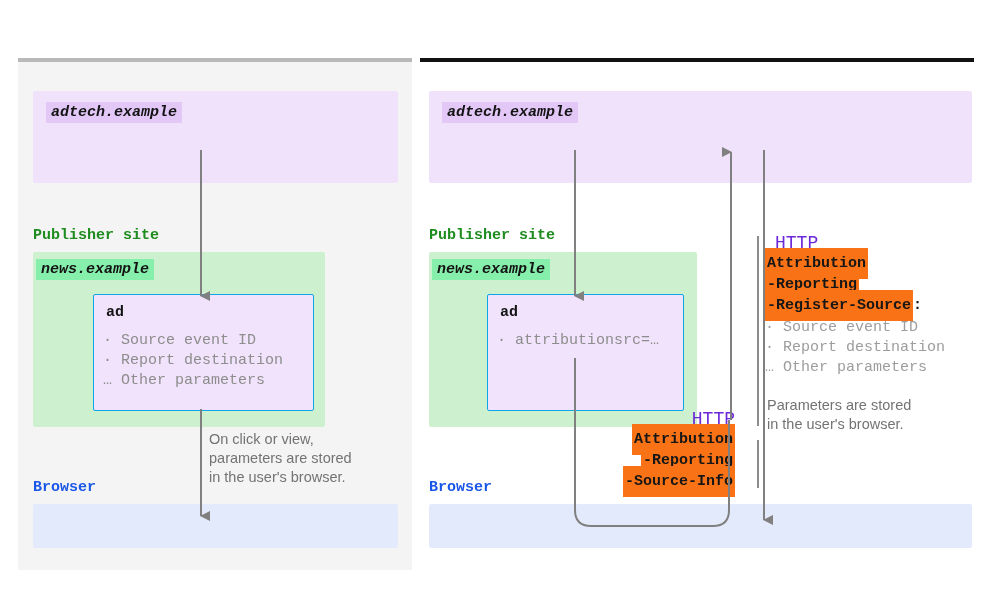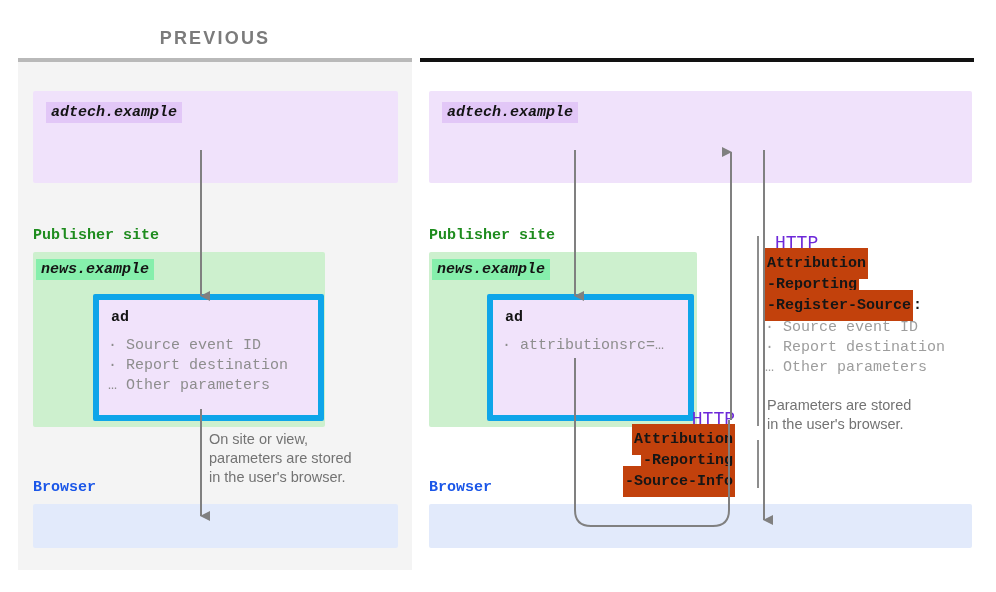--- a/index.html
+++ b/index.html
@@ -86,21 +86,21 @@
   .chip-purple { background: #e2c7f7; }
   .chip-green  { background: #86efac; }
 
   .label-publisher { color: #1e8c1e; }
   .label-browser   { color: #1a56e8; }
 
   
   .ad-card {
     position: absolute;
     background: #f1e3fb;
-    border: 6px solid #0ea5e9;
+    border: 1px solid #0ea5e9;
     border-radius: 2px;
   }
   .ad-card .ad-title {
     position: absolute;
     left: 12px; top: 9px;
     font-family: "Liberation Mono", monospace;
     font-weight: bold;
     font-size: 15px;
     color: #141414;
   }
@@ -127,21 +127,21 @@
   }
   .hdr-line {
     font-family: "Liberation Mono", monospace;
     font-size: 15px;
     font-weight: bold;
     line-height: 21px;
     color: #161616;
     white-space: pre;
   }
   .hdr-chip {
-    background: #c2410c;
+    background: #f97316;
     padding: 7px 2px;
     text-align: right;
   }
   .param-list {
     font-family: "Liberation Mono", monospace;
     font-size: 15px;
     line-height: 20px;
     color: #9d9d9d;
     white-space: pre;
     margin-top: 2px;
@@ -164,21 +164,20 @@
     left: 0; top: 0;
     width: 996px; height: 592px;
     pointer-events: none;
   }
 </style>
 </head>
 <body>
 
 <div class="stage">
 
-  <div class="col-title" id="title-previous">PREVIOUS</div>
   <div class="divider" id="divider-previous"></div>
 
   <div class="divider" id="divider-current"></div>
 
   <div id="panel-previous"></div>
 
   <div class="zone zone-adtech" style="left:33px; top:91px; width:365px; height:92px;"></div>
   <div class="chip chip-purple" style="left:46px; top:102px;">adtech.example</div>
 
   <div class="mono-label label-publisher" style="left:33px; top:227px;">Publisher site</div>
@@ -188,21 +187,21 @@
   <div class="ad-card" style="left:93px; top:294px; width:219px; height:115px;">
     <div class="ad-title">ad</div>
     <div class="ad-list">· Source event ID
 · Report destination
 … Other parameters</div>
   </div>
 
   <div class="mono-label label-browser" style="left:33px; top:479px;">Browser</div>
   <div class="zone zone-browser" style="left:33px; top:504px; width:365px; height:44px;"></div>
 
-  <div class="note" style="left:209px; top:430px;">On site or view,
+  <div class="note" style="left:209px; top:430px;">On click or view,
 parameters are stored
 in the user's browser.</div>
 
   <div class="zone zone-adtech" style="left:429px; top:91px; width:543px; height:92px;"></div>
   <div class="chip chip-purple" style="left:442px; top:102px;">adtech.example</div>
 
   <div class="mono-label label-publisher" style="left:429px; top:227px;">Publisher site</div>
   <div class="zone zone-publisher" style="left:429px; top:252px; width:268px; height:175px;"></div>
   <div class="chip chip-green" style="left:432px; top:259px;">news.example</div>
 

